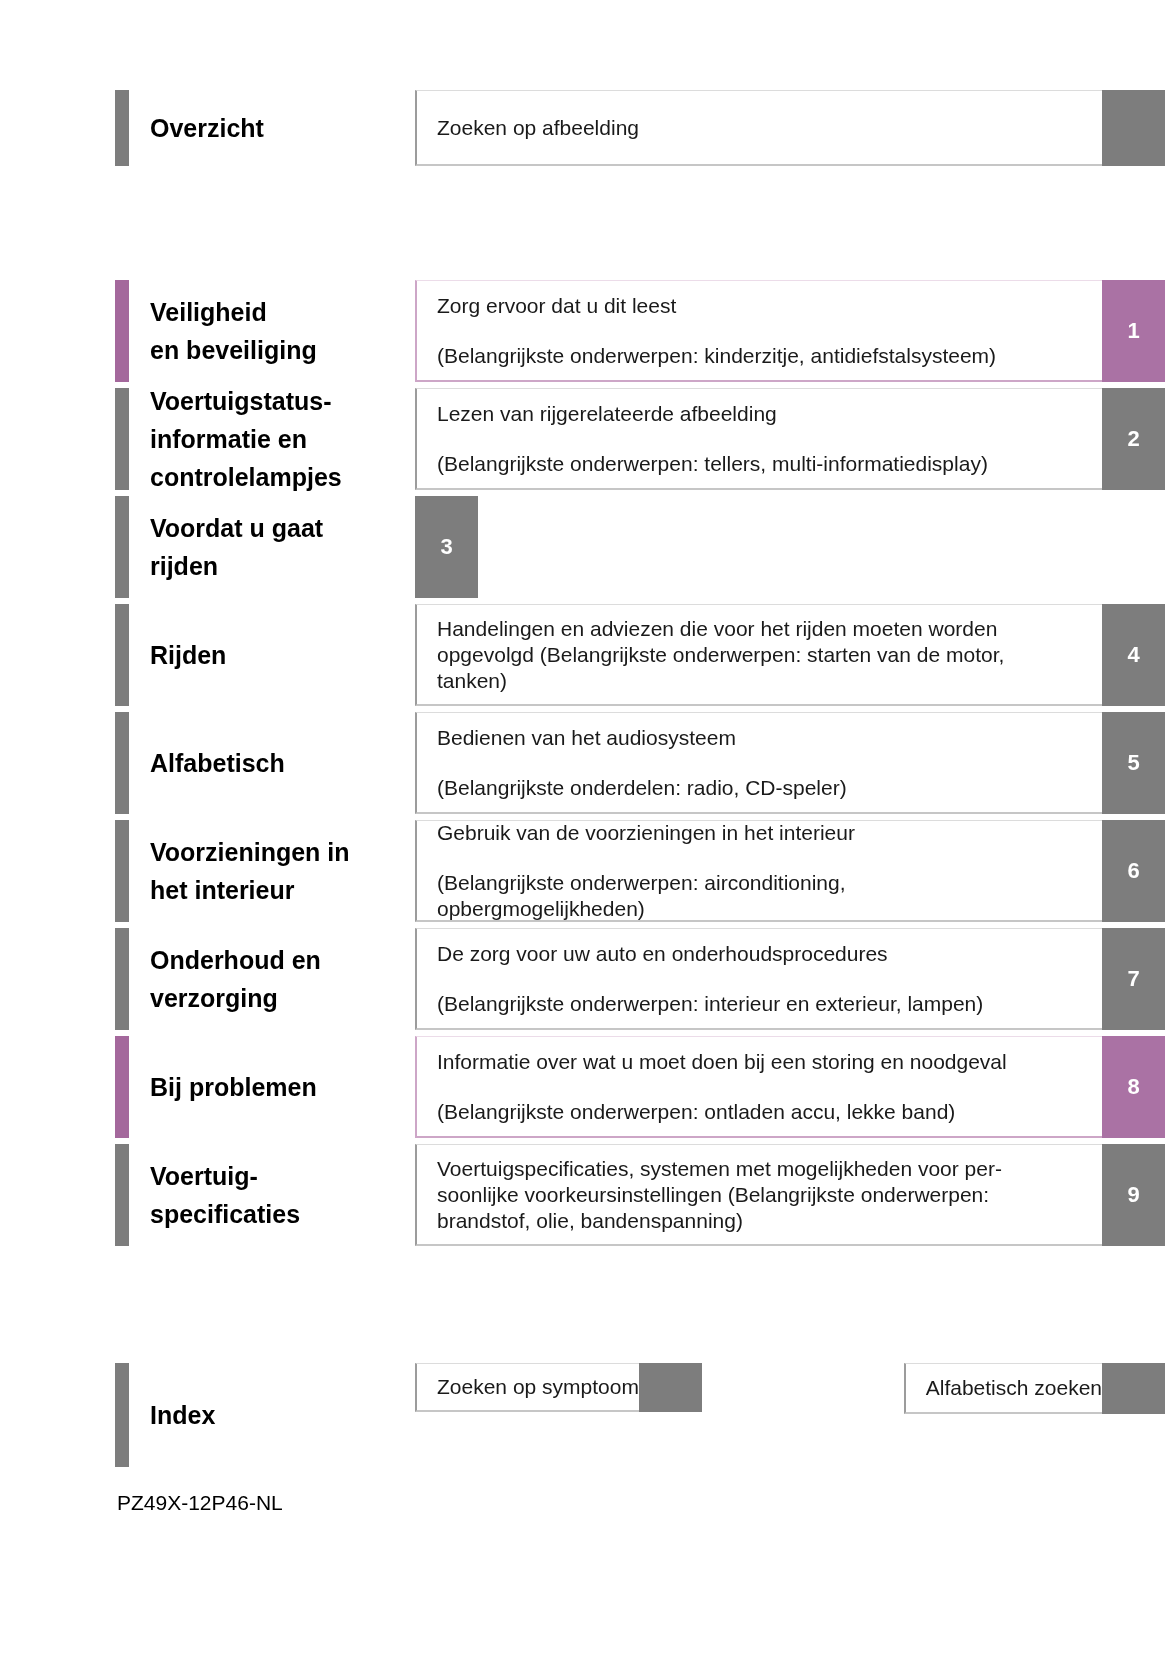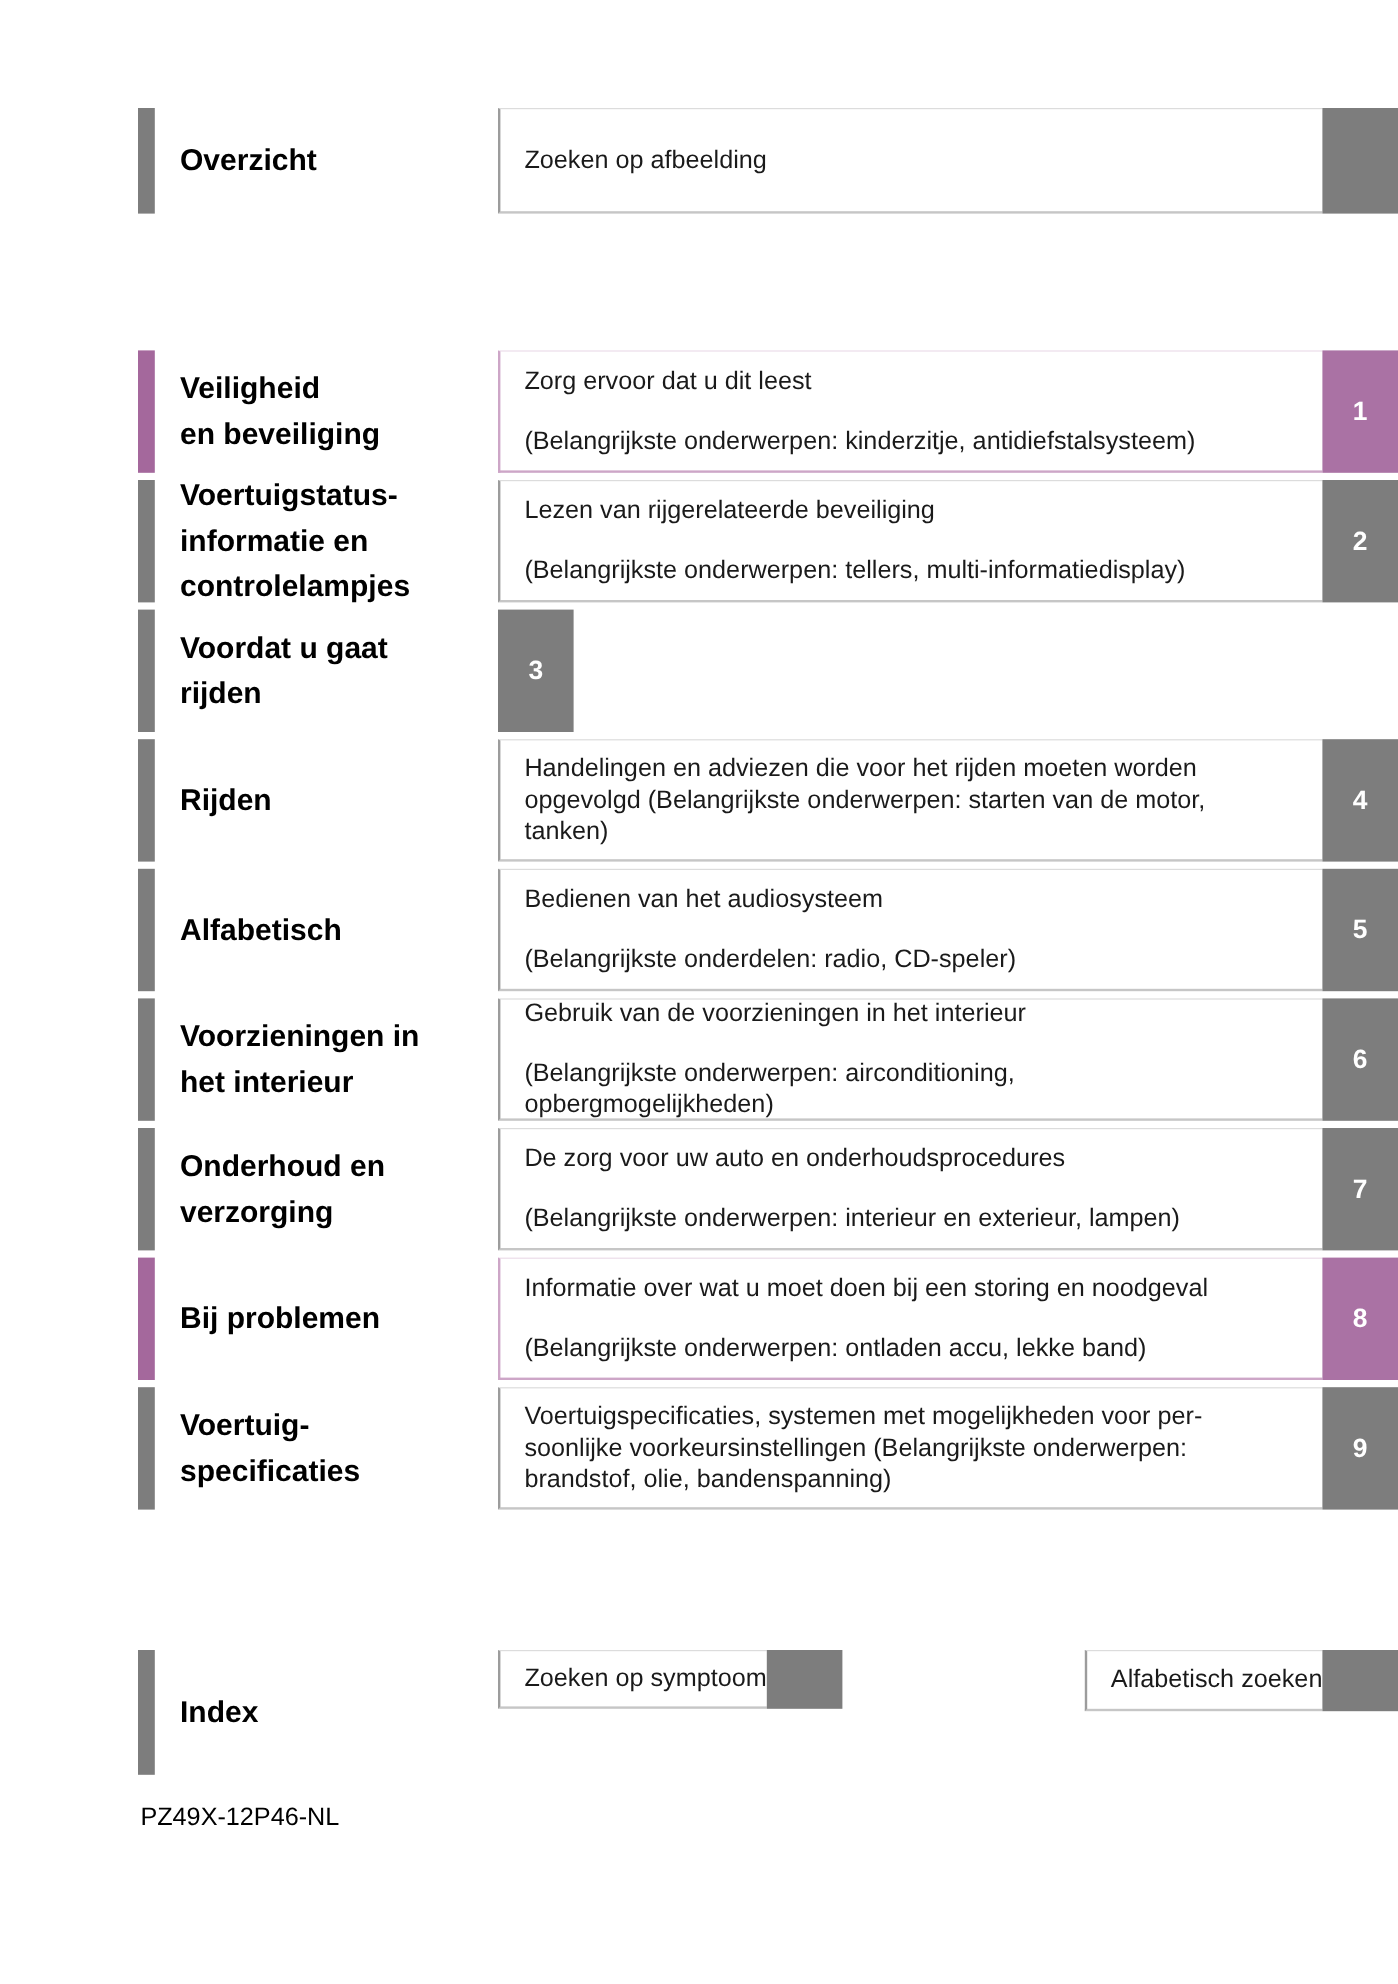--- a/index.html
+++ b/index.html
@@ -69,21 +69,21 @@
     background: var(--gray-accent);
     color: #fff;
     font-size: 22px;
     font-weight: bold;
     display: flex;
     align-items: center;
     justify-content: center;
   }
   .row.hl .tab { background: var(--purple-tab); }
 
-  .row.overview { margin-top: 90px; height: 88px; }
+  .row.overview { margin-top: 90px; height: 76px; }
   .row.sec { height: 102px; margin-top: 6px; }
   .row.sec.first { margin-top: 114px; }
 
   .row.indexrow { margin-top: 117px; height: 104px; }
   .istack {
     flex: 1 1 auto;
     display: flex;
     flex-direction: row;
     justify-content: space-between;
   }
@@ -128,21 +128,21 @@
       <div class="tab">1</div>
     </div>
 
     <div class="row sec">
       <div class="bar"></div>
       <div class="title">Voertuigstatus-
 informatie en
 controlelampjes</div>
       <div class="box">
         <div class="desc">
-          <p>Lezen van rijgerelateerde beveiliging</p>
+          <p>Lezen van rijgerelateerde afbeelding</p>
           <p>(Belangrijkste onderwerpen: tellers, multi-informatiedisplay)</p>
         </div>
       </div>
       <div class="tab">2</div>
     </div>
 
     <div class="row sec">
       <div class="bar"></div>
       <div class="title">Voordat u gaat
 rijden</div>

